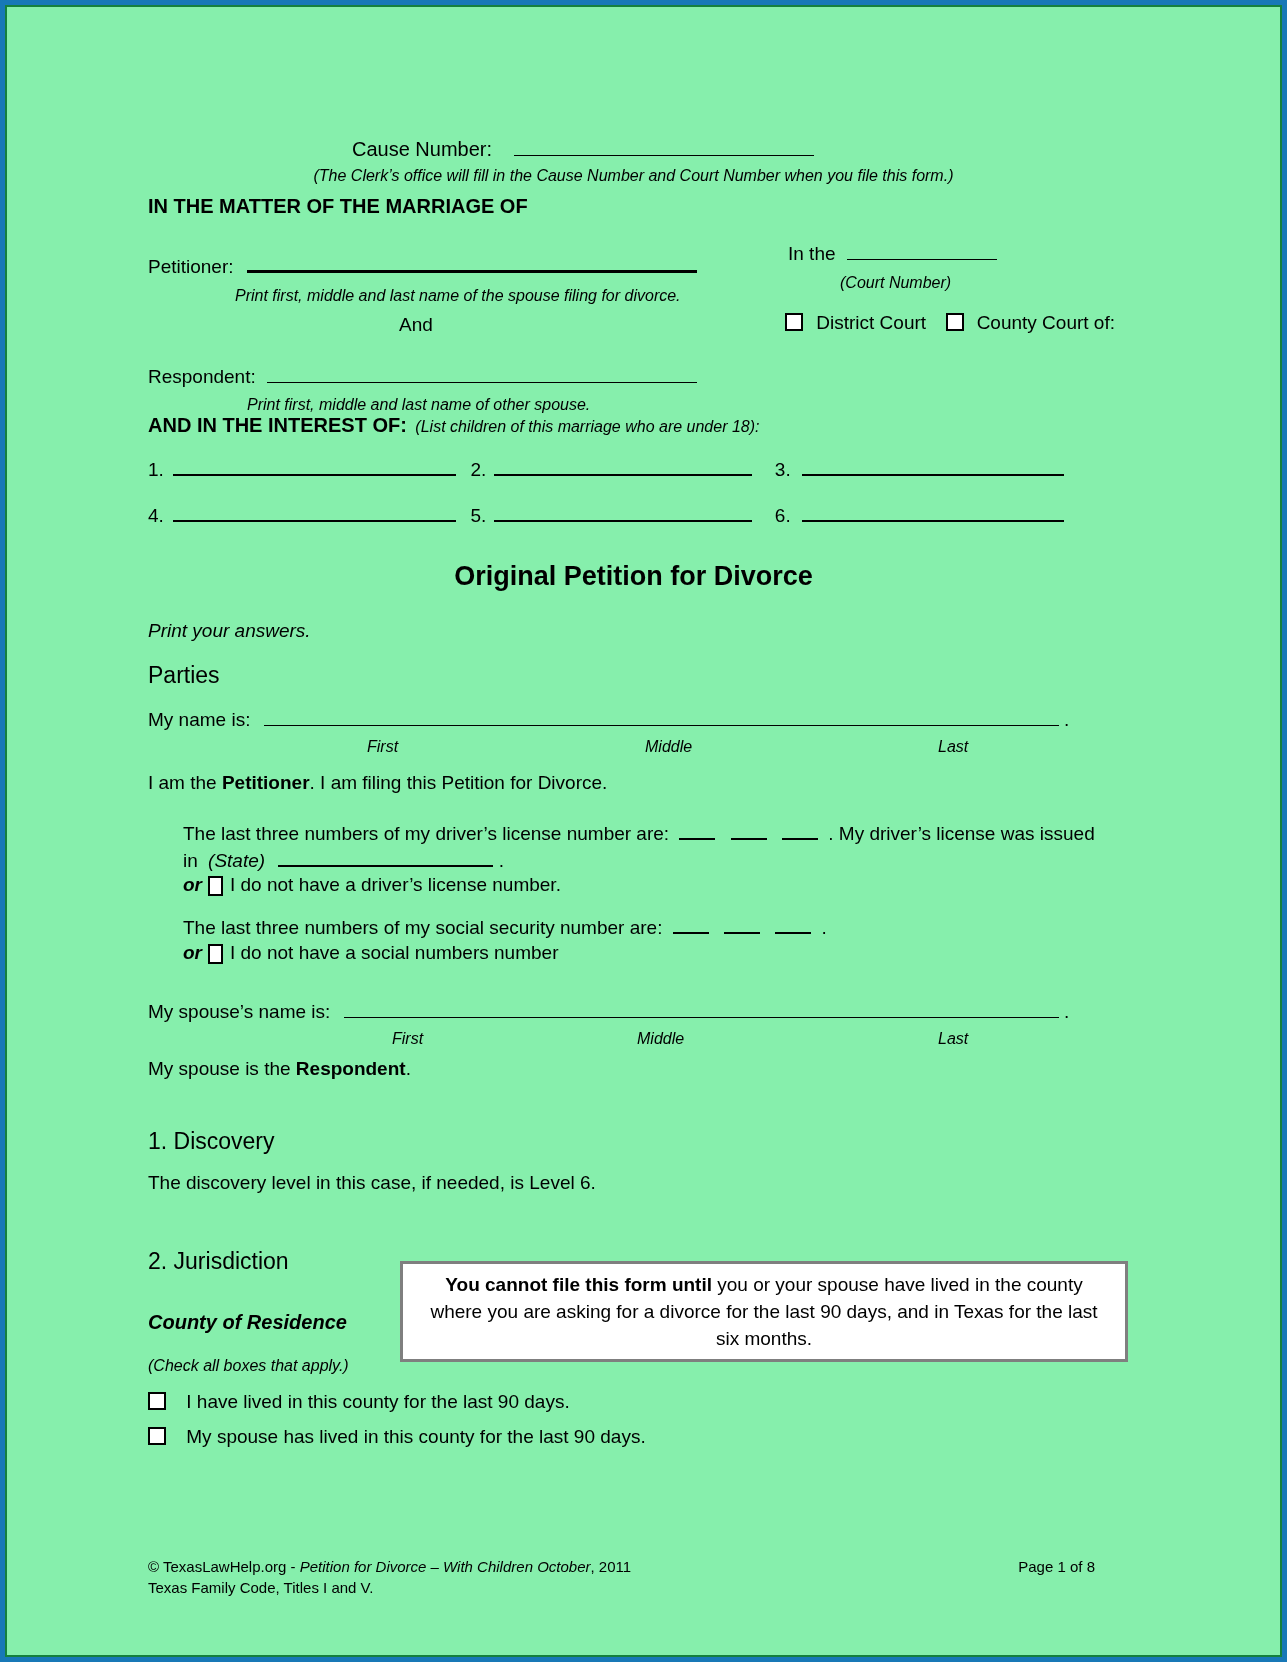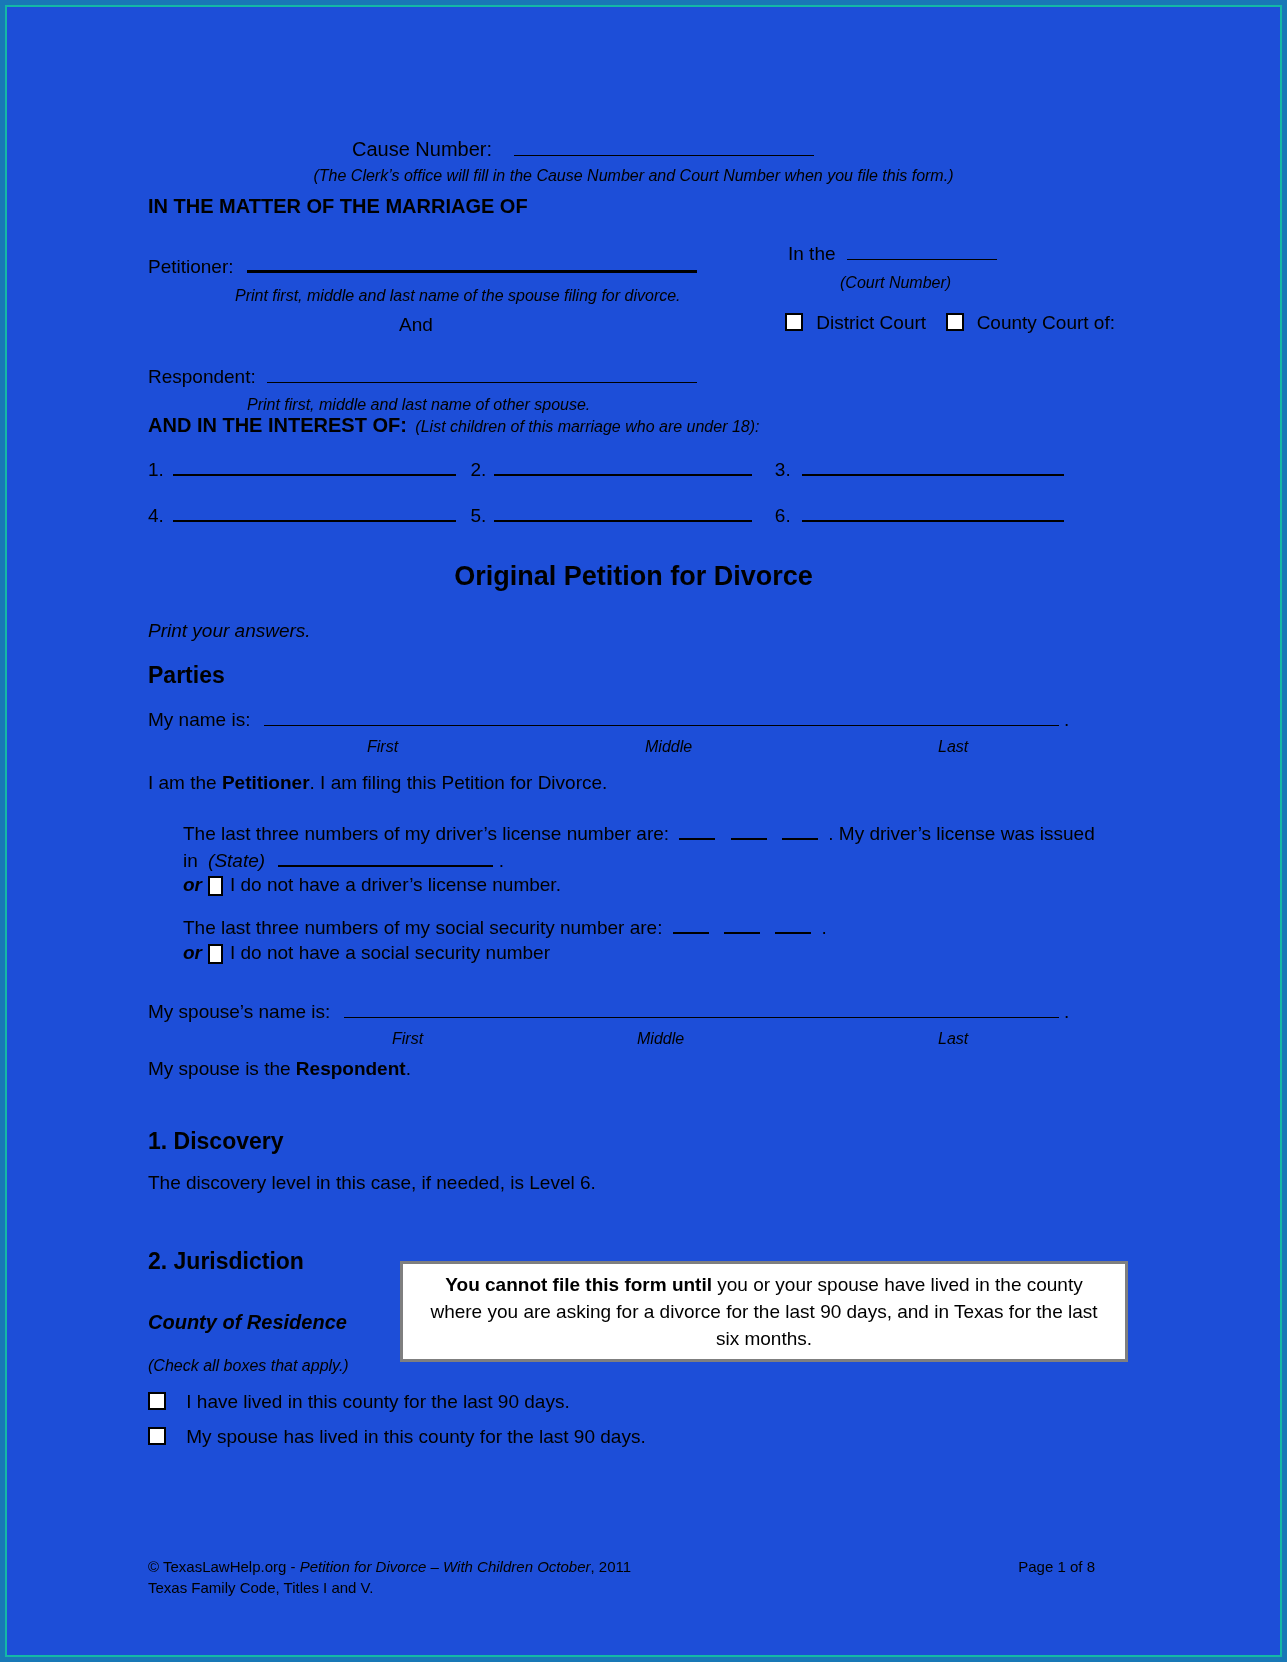--- a/index.html
+++ b/index.html
@@ -1,27 +1,27 @@
 <!DOCTYPE html>
 <html><head>
 <meta charset="utf-8">
 <style>
   *{box-sizing:border-box;margin:0;padding:0}
   html,body{background:#e8e8e8}
   body{font-family:"Liberation Sans",sans-serif;color:#000}
   .page{position:relative;width:1287px;height:1662px;background:#fff;border:5px solid #1878b7;margin:0 auto}
-  .inner{position:absolute;inset:0;border:2px solid #14b8a6;background:#1d4ed8}
+  .inner{position:absolute;inset:0;border:2px solid #15803d;background:#86efac}
   .abs{position:absolute}
   .t19{font-size:19px;line-height:24px}
   .t20{font-size:20px;line-height:25px}
   .hint{font-style:italic;font-size:16px;line-height:20px}
   .it{font-style:italic}
   .bi{font-weight:bold;font-style:italic}
   .head20{font-weight:bold;font-size:20px;line-height:25px}
-  .head23{font-weight:bold;font-size:23px;line-height:28px}
+  .head23{font-weight:normal;font-size:23px;line-height:28px}
   .title{font-weight:bold;font-size:27px;line-height:32px}
   .fl{display:inline-block;height:1em;border-bottom:1.5px solid #000}
   .fl.thick{border-bottom-width:3px}
   .fl.med{border-bottom-width:2px}
   .blank{display:inline-block;height:1em;width:36px;border-bottom:2px solid #000;margin:0 5px}
   .cb{display:inline-block;width:18px;height:18px;border:2px solid #000;vertical-align:-2px;background:#fff}
   .cb.small{width:15px;height:20px;vertical-align:-5px;margin:0 7px 0 6px}
   .nowrap{white-space:nowrap}
   .ctr{text-align:center}
   .warnbox{border:3px solid #7f7f7f;background:#fff;padding:7px 16px;text-align:center;font-size:19px;line-height:27px}
@@ -131,21 +131,21 @@
 
     <div class="abs t19" style="left:176px;top:908px;width:935px">
       <div class="nowrap">
         <span>The last three numbers of my social security number are:</span>
         <span class="blank"></span>
         <span class="blank"></span>
         <span class="blank"></span>
         <span>.</span>
       </div>
       <div class="nowrap" style="margin-top:1px">
-        <span class="bi">or</span><span class="cb small"></span><span>I do not have a social security number</span>
+        <span class="bi">or</span><span class="cb small"></span><span>I do not have a social numbers number</span>
       </div>
     </div>
 
     <div class="abs t19 nowrap" style="left:141px;top:992px">
       <span>My spouse’s name is:</span>
       <span class="fl" style="width:715px;margin-left:8px"></span>
       <span>.</span>
     </div>
     <div class="abs" style="left:141px;top:1022px;width:920px;height:20px">
       <span class="hint abs" style="left:244px">First</span>

